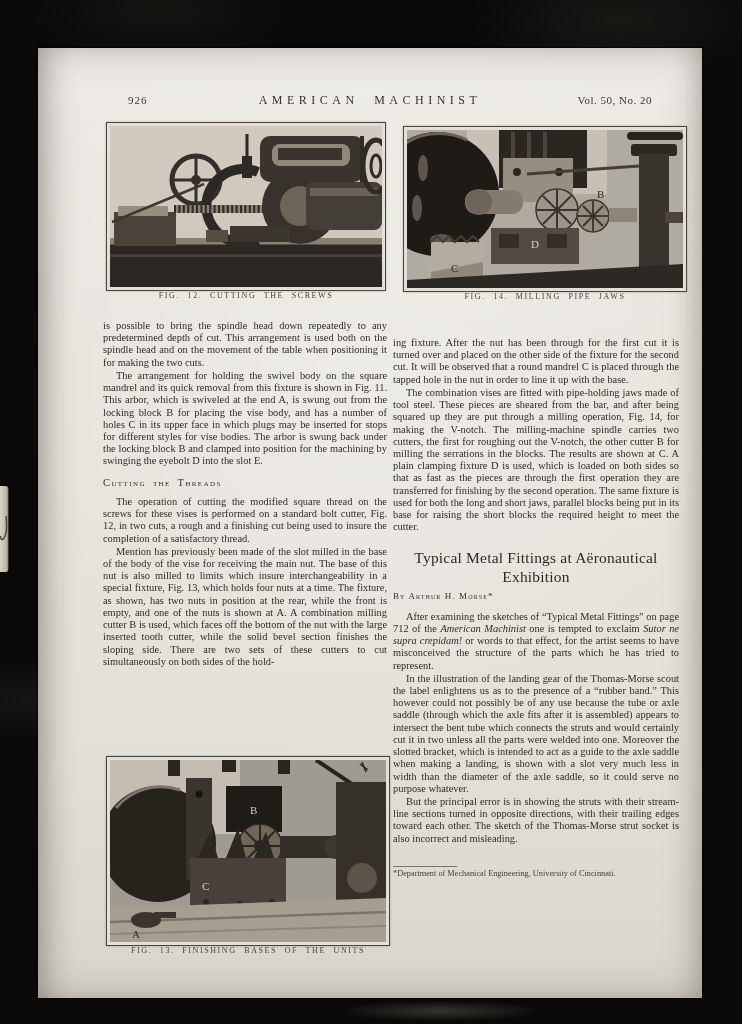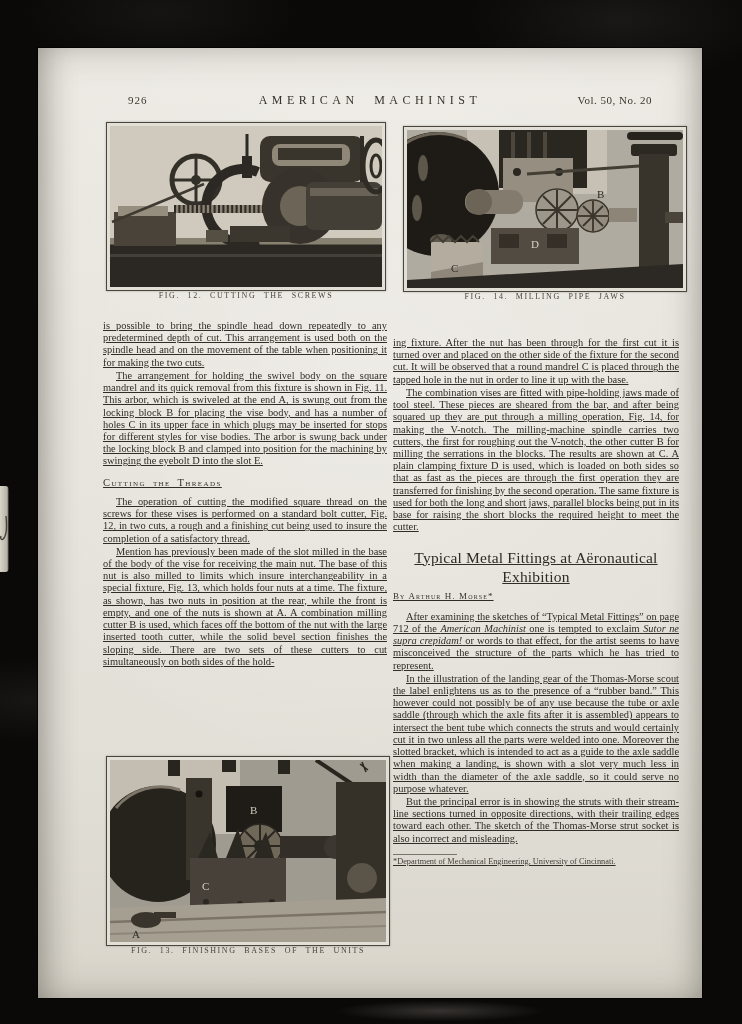--- a/index.html
+++ b/index.html
@@ -45,40 +45,40 @@
   .frame{border:1px solid #4a453d;background:#e2dfd7;padding:3px;box-shadow:0 0 2px rgba(60,55,48,.35);}
   .frame svg{display:block;}
   figcaption{
     margin-top:0;text-align:center;font-size:8px;letter-spacing:1.6px;word-spacing:4px;
     color:#4a453c;white-space:nowrap;
   }
   .fig12{left:68px;top:74px;width:280px;}
   .fig14{left:365px;top:78px;width:284px;}
   .fig13{left:68px;top:708px;width:284px;}
 
-  .col{position:absolute;font-size:10.4px;line-height:1.175;text-align:justify;color:#302c26;text-decoration:underline;}
+  .col{position:absolute;font-size:10.4px;line-height:1.175;text-align:justify;color:#302c26;}
   .col p{margin:0 0 1px 0;text-indent:13px;}
   .col p.noindent{text-indent:0;}
   .col-left{left:65px;top:272px;width:284px;}
   .col-right{left:355px;top:289px;width:286px;}
   h3.sechead{
     margin:9px 0 7px 0;text-align:left;font-size:10.5px;font-weight:normal;
     font-variant:small-caps;letter-spacing:1.4px;word-spacing:3px;color:#35302a;text-indent:0;
   }
   h2.arttitle{
     margin:14px 0 4px 0;text-align:center;font-size:15.5px;line-height:1.28;font-weight:normal;
     color:#2e2a24;text-indent:0;letter-spacing:.2px;
   }
   .byline{
     text-align:left;font-variant:small-caps;font-size:9px;letter-spacing:1.1px;
     margin:3px 0 9px 0;color:#38342d;
   }
   .col i{font-style:italic;}
   .footnote{
-    margin-top:9px;font-size:8.3px;line-height:1.25;color:#45403a;text-align:justify;
+    margin-top:21px;font-size:8.3px;line-height:1.25;color:#45403a;text-align:justify;
     padding-top:3px;position:relative;
   }
   .footnote::before{content:"";position:absolute;left:0;top:0;width:64px;border-top:1px solid #7a746a;}
 </style>
 </head>
 <body>
 
 <div class="edge-sliver">
   <svg width="9" height="30">
     <path d="M6,2 C7,12 7,20 4,24 C2,27 0,25 1,22" fill="none" stroke="#4a4238" stroke-width="1.4"></path>

